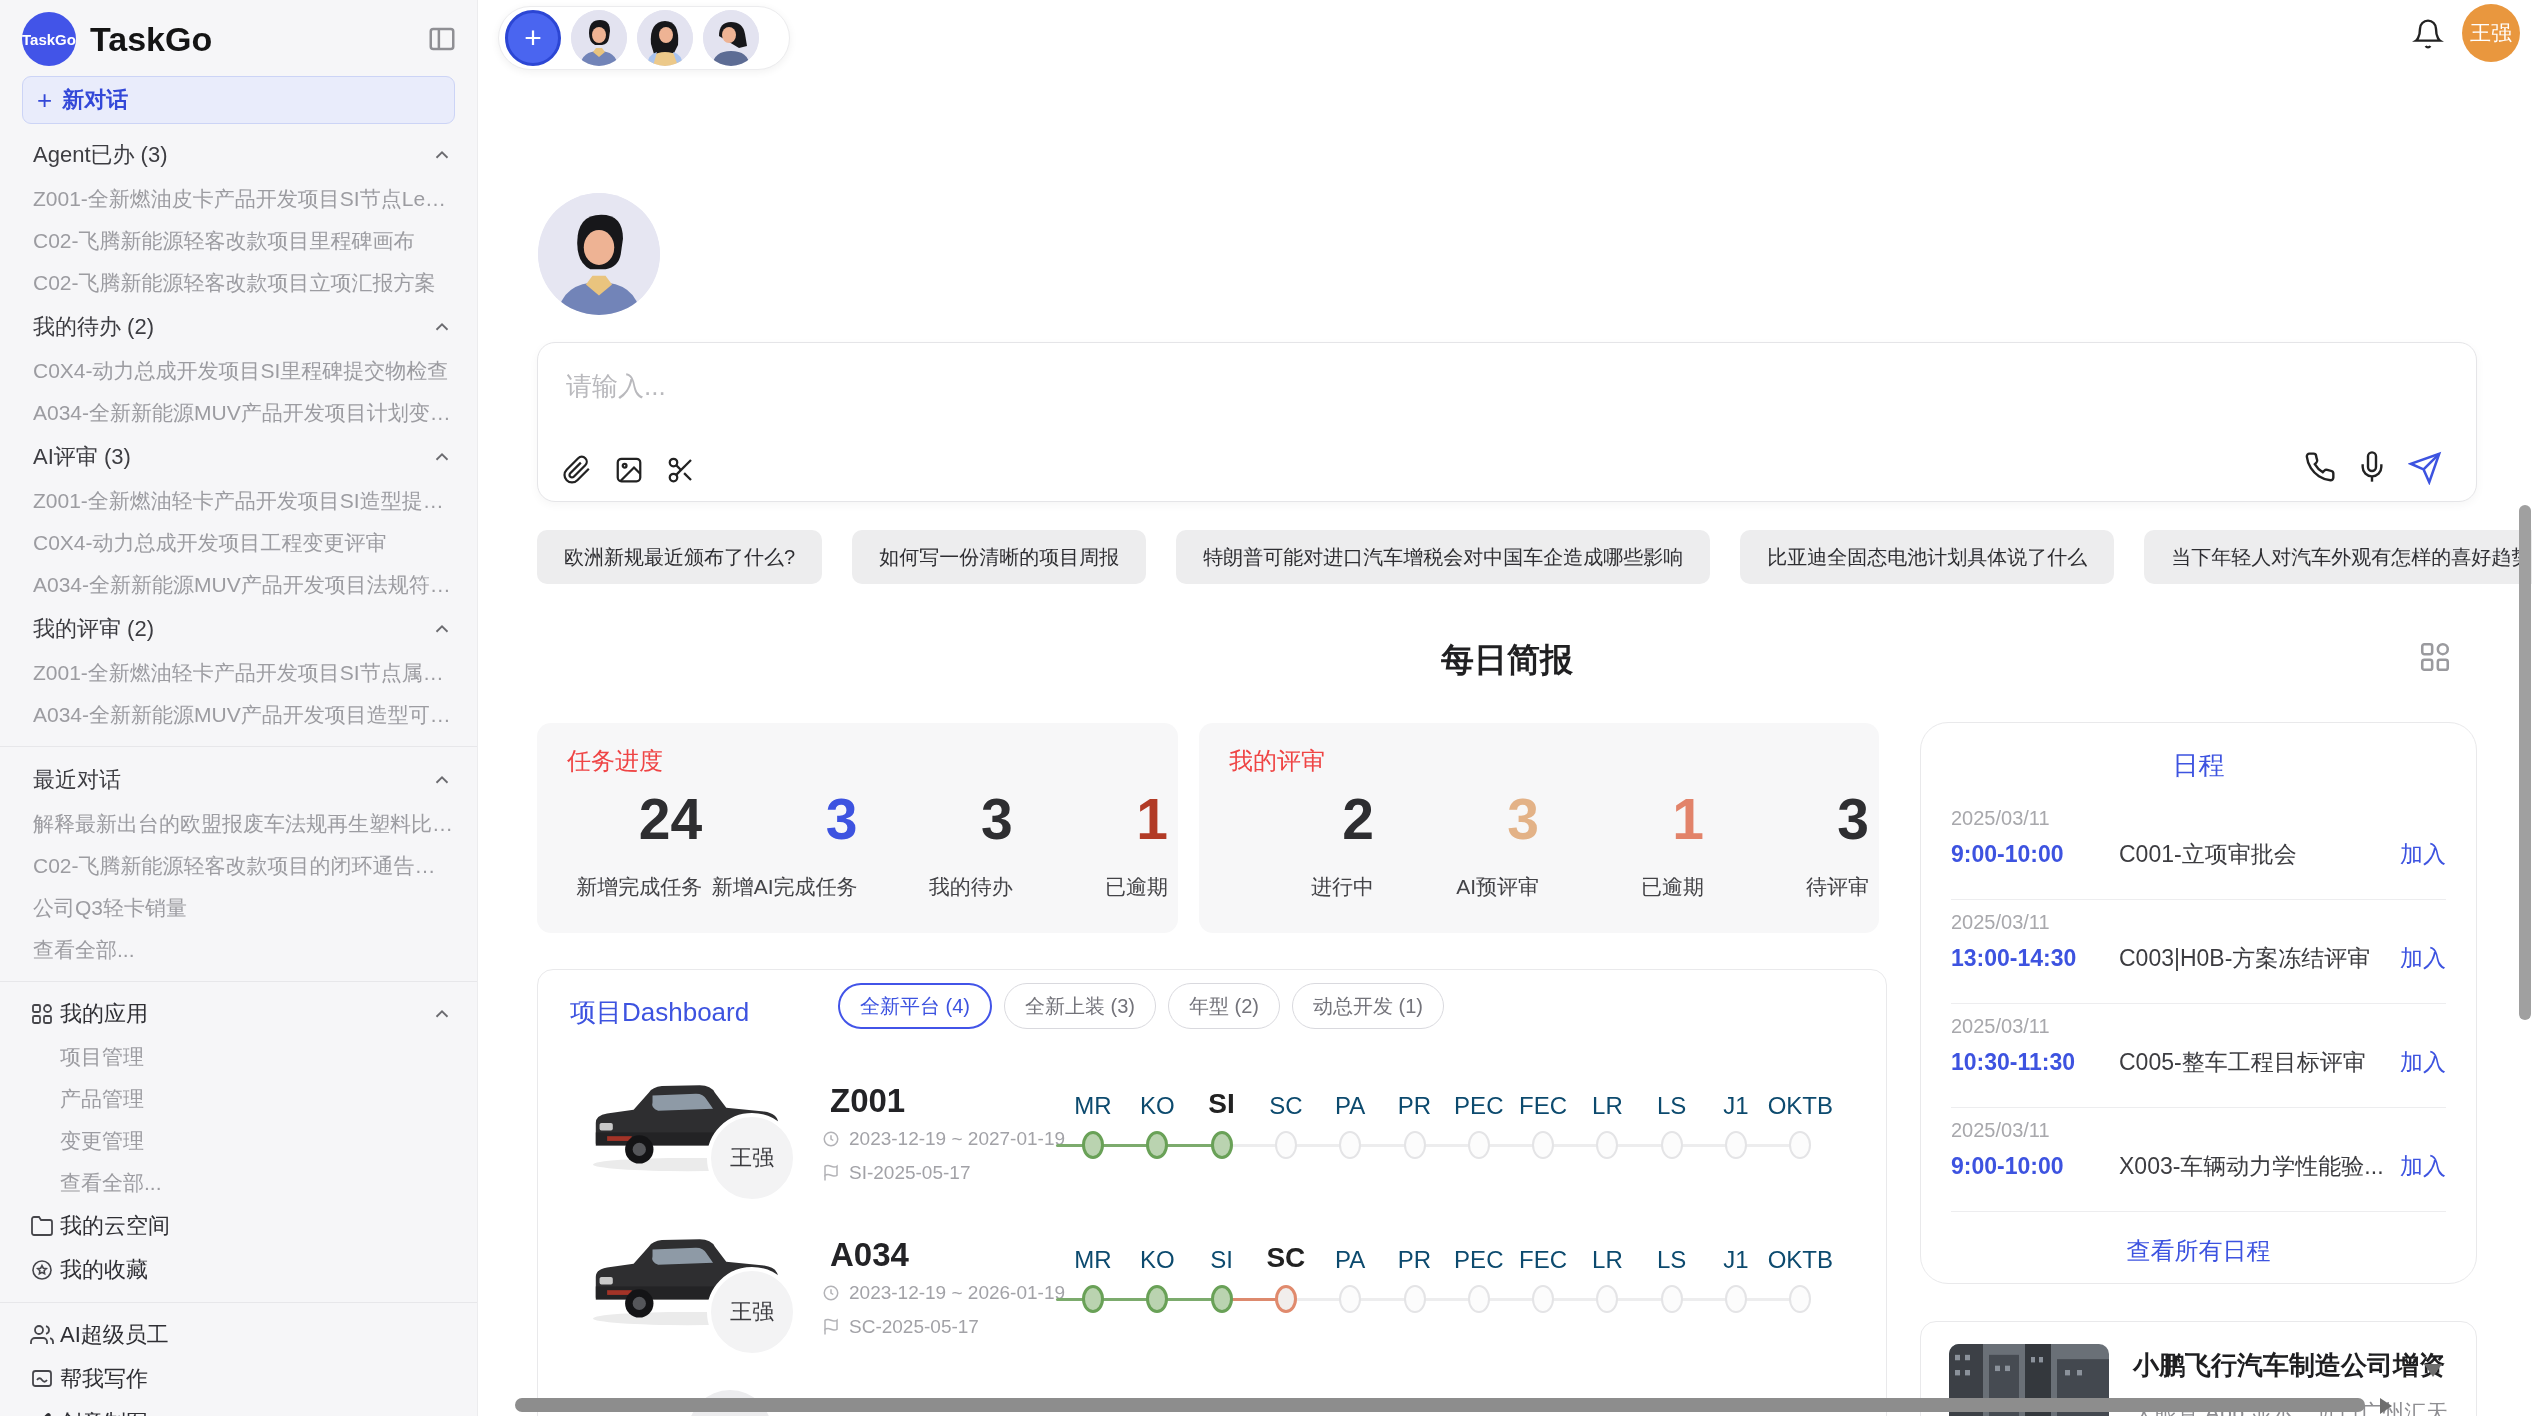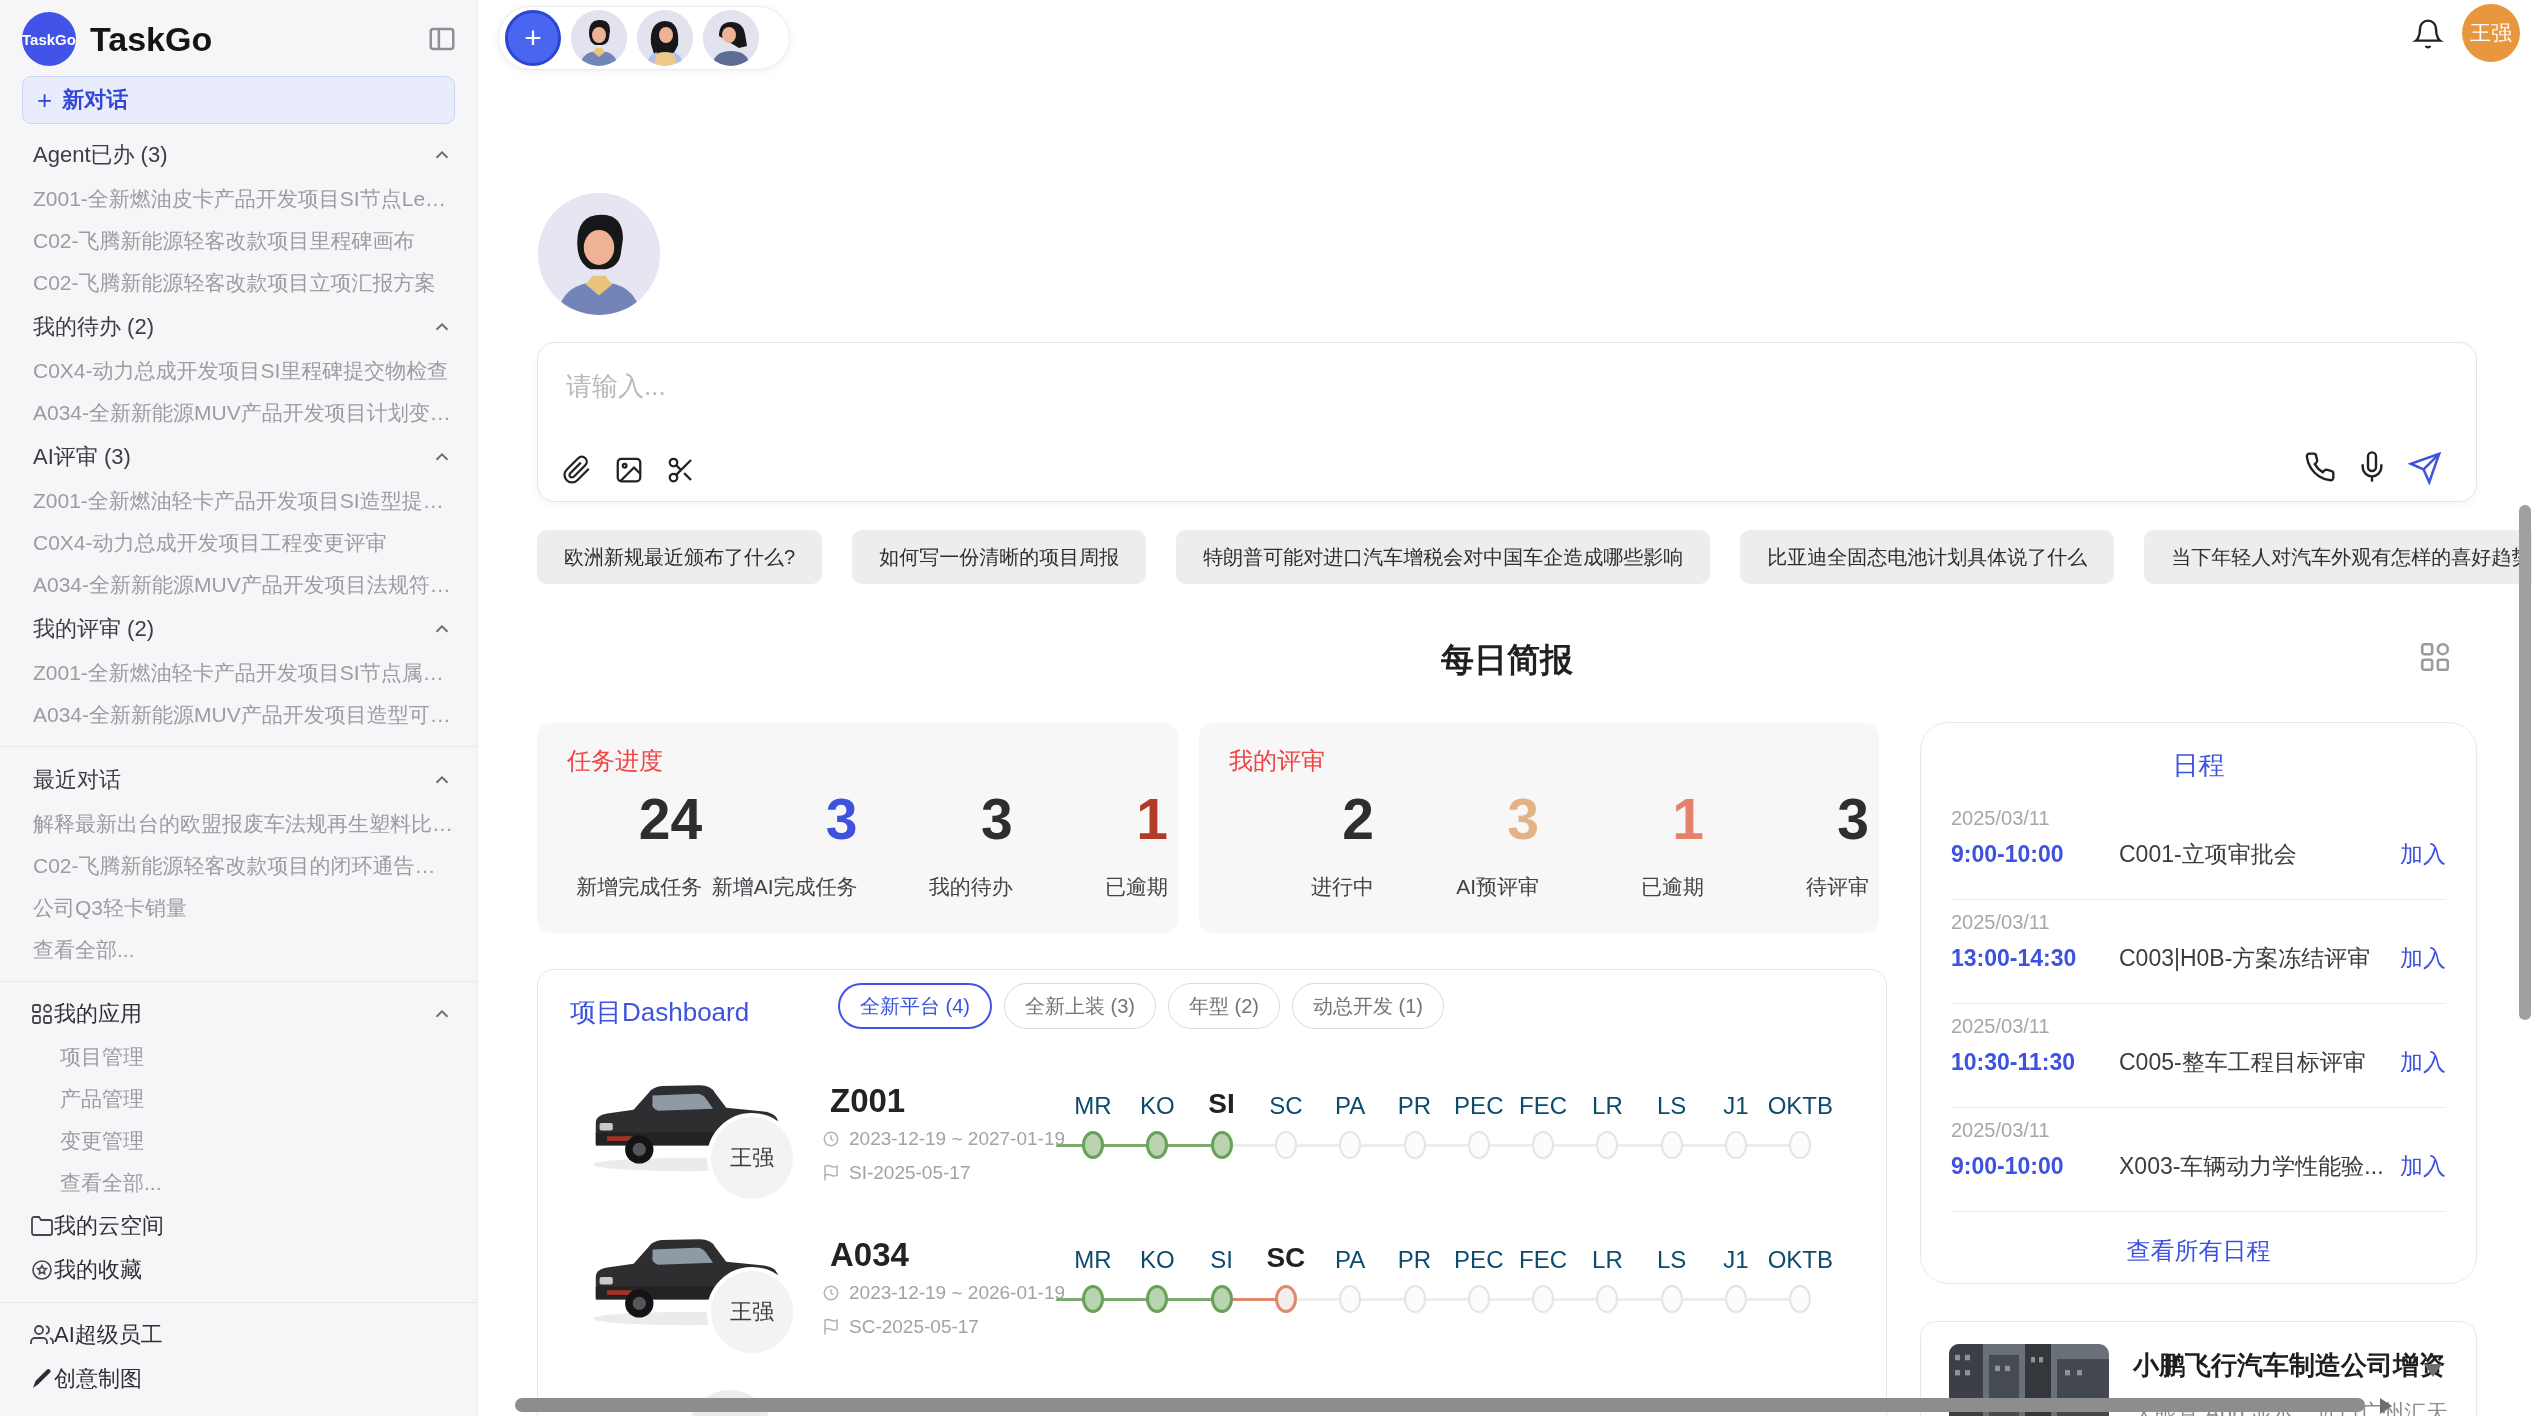--- a/index.html
+++ b/index.html
@@ -20,21 +20,21 @@
     border:1px solid #ccd4f6; display:flex; align-items:center; padding-left:14px;
     color:#3348d8; font-size:22px; font-weight:700; cursor:pointer; }
   .new-chat .plus { font-size:26px; font-weight:400; margin-right:10px; }
   .sb-sec-header { height:46px; display:flex; align-items:center; padding:0 24px 0 33px;
     font-size:22px; color:#3d3d42; font-weight:500; }
   .sb-sec-header .chev { margin-left:auto; display:flex; cursor:pointer; }
   .sb-item { height:42px; line-height:42px; padding:0 24px 0 33px; font-size:21px; color:#9c9ca1;
     white-space:nowrap; overflow:hidden; text-overflow:ellipsis; cursor:pointer; }
   .sb-item.sub { padding-left:60px; }
   .sb-divider { height:1px; background:#e7e7ea; margin:10px 0; }
-  .sb-row { height:44px; display:flex; align-items:center; gap:0; padding:0 24px 0 30px;
+  .sb-row { height:44px; display:flex; align-items:center; gap:6px; padding:0 24px 0 30px;
     font-size:22px; color:#2f2f34; cursor:pointer; }
   .sb-row .chev { margin-left:auto; display:flex; }
   .sb-row svg { flex:0 0 auto; }
 
   
   .topbar-pill { position:absolute; left:498px; top:6px; width:292px; height:64px;
     background:#fff; border:1px solid #ececee; border-radius:34px;
     box-shadow:0 2px 8px rgba(0,0,0,0.06); display:flex; align-items:center; padding:0 6px; gap:10px; }
   .plus-btn { width:56px; height:56px; border-radius:50%; background:#4a65f0;
     border:3px solid #2c46d4; color:#fff; font-size:30px; display:flex; align-items:center;
@@ -274,20 +274,27 @@
         <div class="sb-row">
           <svg width="24" height="24" viewBox="0 0 24 24" fill="none" stroke="#46464b" stroke-width="1.8">
             <path d="M17 21v-2a4 4 0 0 0-4-4H5a4 4 0 0 0-4 4v2"></path>
             <circle cx="9" cy="7" r="4"></circle>
             <path d="M23 21v-2a4 4 0 0 0-3-3.87"></path>
             <path d="M16 3.13a4 4 0 0 1 0 7.75"></path>
           </svg>
           <span>AI超级员工</span>
         </div>
         <div class="sb-row">
+          <svg width="24" height="24" viewBox="0 0 24 24" fill="none" stroke="#46464b" stroke-width="1.8">
+            <rect x="3" y="4" width="18" height="15" rx="2.5"></rect>
+            <path d="M7 13q2.5-3.5 5 0t5 0"></path>
+          </svg>
+          <span>帮我写作</span>
+        </div>
+        <div class="sb-row">
           <svg width="24" height="24" viewBox="0 0 24 24">
             <path d="M3 21l2.5-7L17 2.5a2.2 2.2 0 0 1 3.1 3.1L8.5 17.1 3 21z" fill="#2f2f33"></path>
           </svg>
           <span>创意制图</span>
         </div>
       </div>
   </aside>
 
   <div class="topbar-pill">
     <div class="plus-btn">+</div>

